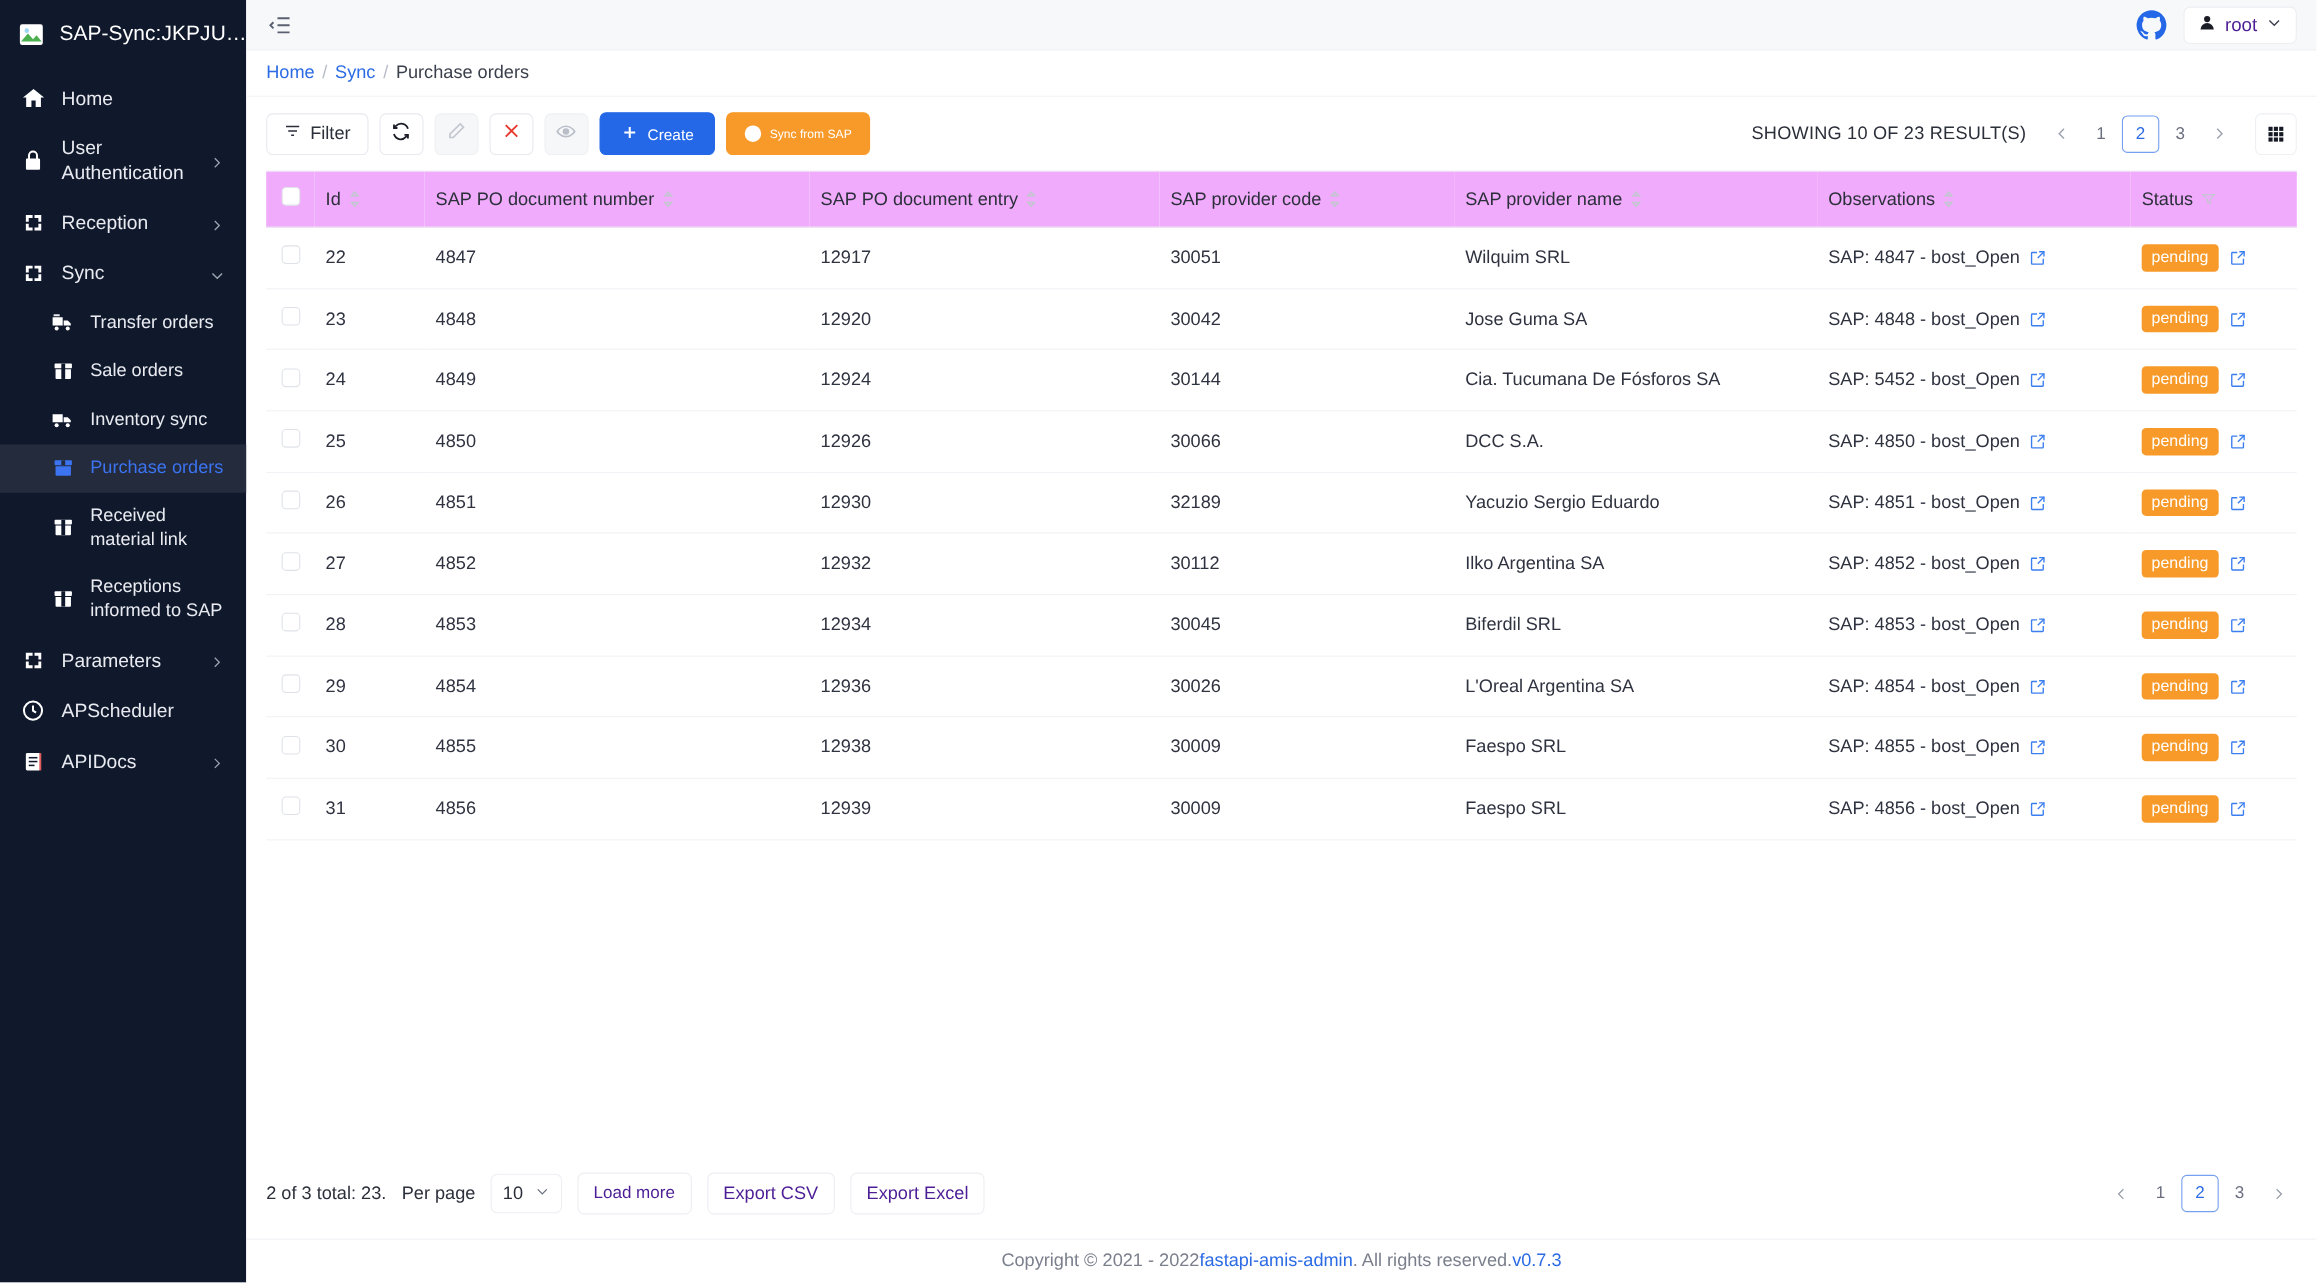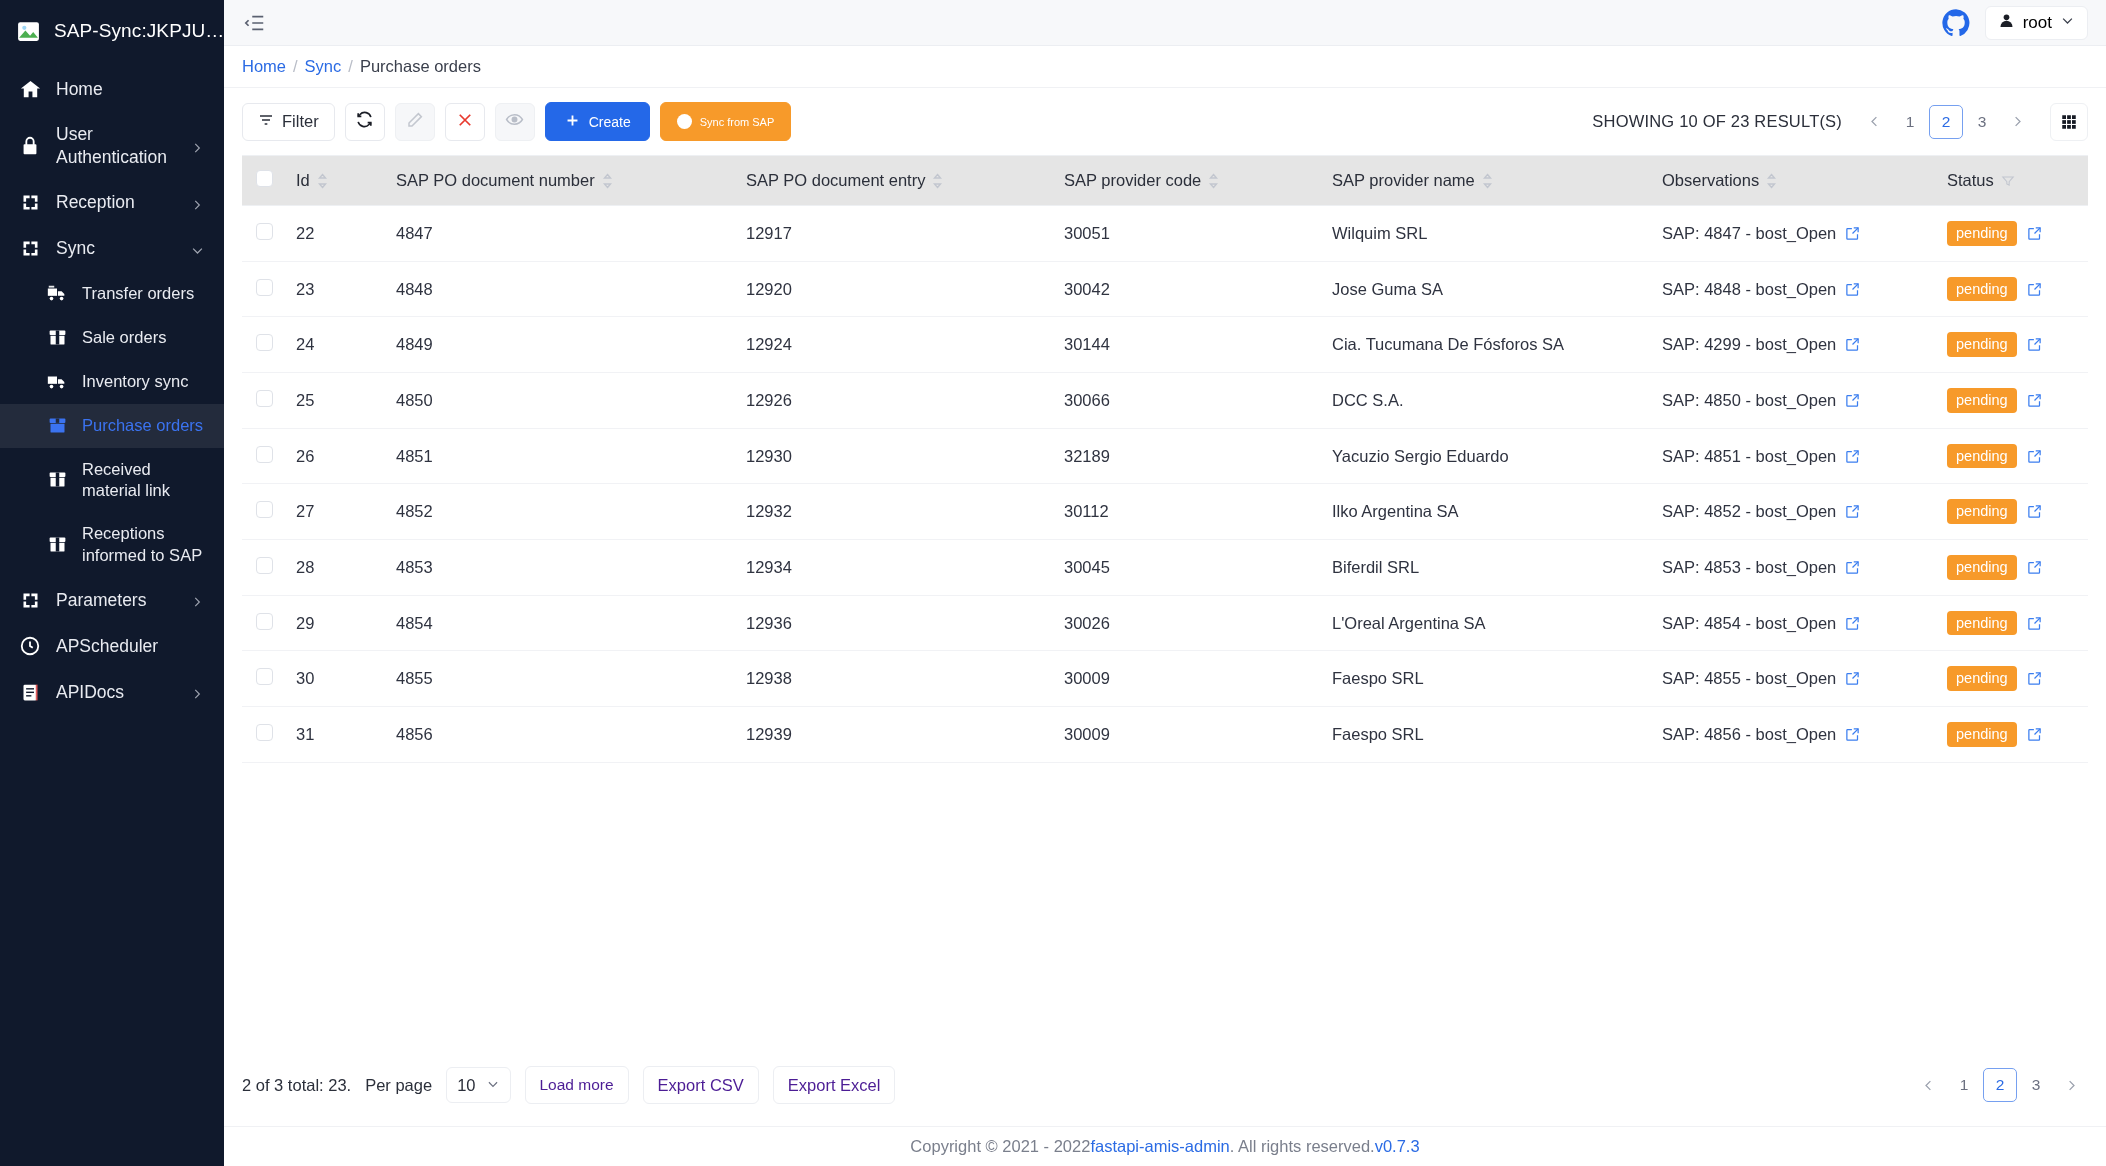--- a/index.html
+++ b/index.html
@@ -46,21 +46,21 @@
     height: 46px; background: #f7f8fa; border-bottom: 1px solid #eceef2;
     display: flex; align-items: center; justify-content: space-between;
     padding: 0 18px;
   }
   .collapse-btn { width: 26px; height: 26px; display: flex; align-items: center; justify-content: center; cursor: pointer; color: #5a6070; }
   .topbar-right { display: flex; align-items: center; gap: 14px; }
   .gh { width: 30px; height: 30px; }
   .userbtn {
     display: flex; align-items: center; gap: 8px;
     background: #fff; border: 1px solid #eceef2; border-radius: 6px;
-    padding: 5px 12px; font-size: 17px; color: #000000; cursor: pointer;
+    padding: 5px 12px; font-size: 17px; color: #4c1d95; cursor: pointer;
   }
 
   .breadcrumb {
     height: 42px; display: flex; align-items: center; gap: 7px;
     padding: 0 18px; font-size: 16.5px; color: #3a3f4c;
     border-bottom: 1px solid #f0f1f4; background: #fff;
   }
   .breadcrumb a { color: #2b6be4; text-decoration: none; cursor: pointer; }
   .breadcrumb .sep { color: #b9bdc7; }
 
@@ -93,21 +93,21 @@
   }
   .pg.active { border-color: #76a0f0; color: #2b6be4; background: #fff; height: 34px; min-width: 34px; }
   .pg.arrow { color: #9aa0ad; font-size: 17px; }
   .grid-btn { width: 38px; height: 38px; border: 1px solid #eef0f3; border-radius: 6px; background: #fff;
               display: inline-flex; align-items: center; justify-content: center; cursor: pointer; }
 
   
   .table-wrap { border-top: 1px solid #eef0f3; flex: 1 1 auto; min-height: 0; }
   table { width: 100%; border-collapse: collapse; table-layout: fixed; }
   thead th {
-    background: #e5e5e5; text-align: left; font-size: 16.5px; font-weight: 400; color: #2b2f3a;
+    background: #f0abfc; text-align: left; font-size: 16.5px; font-weight: 400; color: #2b2f3a;
     padding: 14px 10px; border-bottom: 1px solid #eef0f3; white-space: nowrap;
   }
   thead th.cbcol, tbody td.cbcol { width: 44px; padding-left: 14px; padding-right: 0; }
   .th-inner { display: inline-flex; align-items: center; gap: 7px; }
   .sort { display: inline-flex; flex-direction: column; line-height: 0; color: #c2c6cf; }
   tbody td {
     font-size: 16.5px; color: #2f3340; padding: 15px 10px; border-bottom: 1px solid #f1f2f5;
     white-space: nowrap; overflow: hidden; text-overflow: ellipsis;
   }
   .cb { width: 17px; height: 17px; border: 1px solid #dfe2e8; border-radius: 4px; background: #fff; display: inline-block; cursor: pointer; }
@@ -594,21 +594,21 @@
               </span></td>
             </tr>
             <tr>
               <td class="cbcol"><span class="cb"></span></td>
               <td>24</td>
               <td>4849</td>
               <td>12924</td>
               <td>30144</td>
               <td>Cia. Tucumana De Fósforos SA</td>
               <td><span class="obs-cell">
-                <span>SAP: 4299 - bost_Open</span>
+                <span>SAP: 5452 - bost_Open</span>
                 <span class="editico">
                       <svg width="15" height="15" viewBox="0 0 24 24" fill="none" stroke="#3b7ef0" stroke-width="2">
                         <path d="M20 13v7a1 1 0 01-1 1H4a1 1 0 01-1-1V5a1 1 0 011-1h7"></path>
                         <path d="M14 3h7v7"></path>
                         <path d="M21 3l-9 9"></path>
                       </svg>
                     </span>
               </span></td>
               <td><span class="status-cell">
                 <span class="badge">pending</span>

